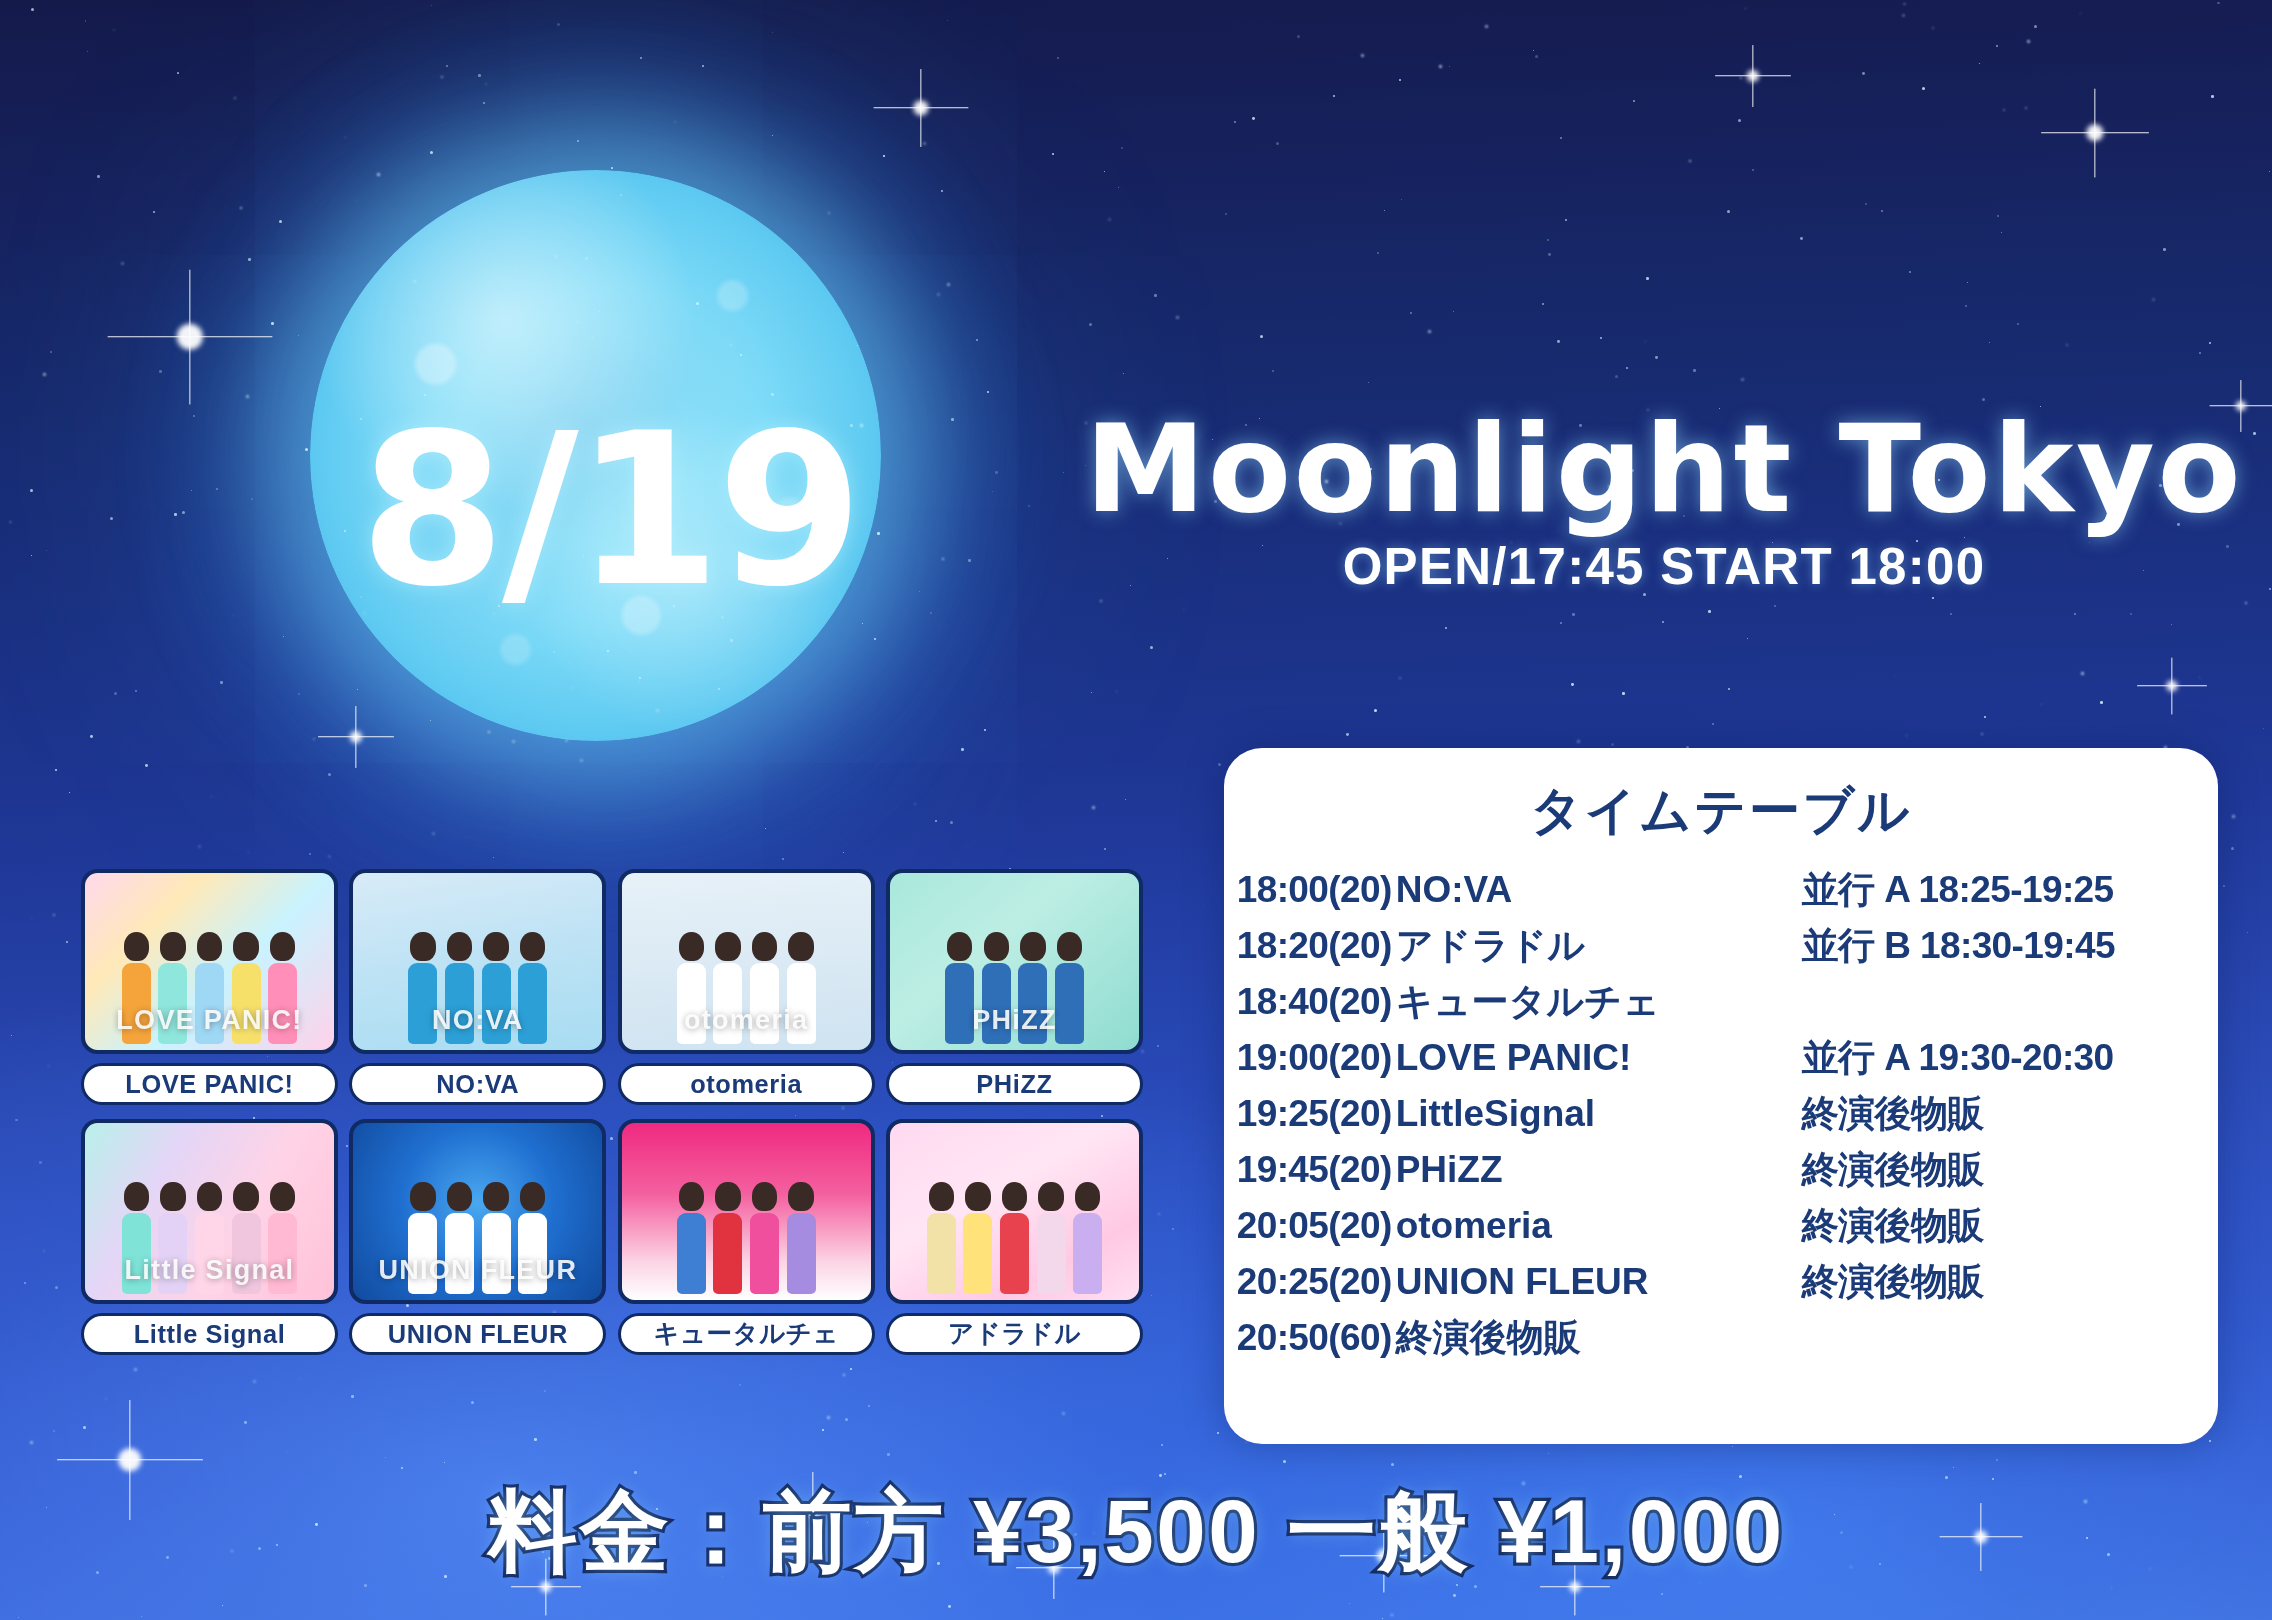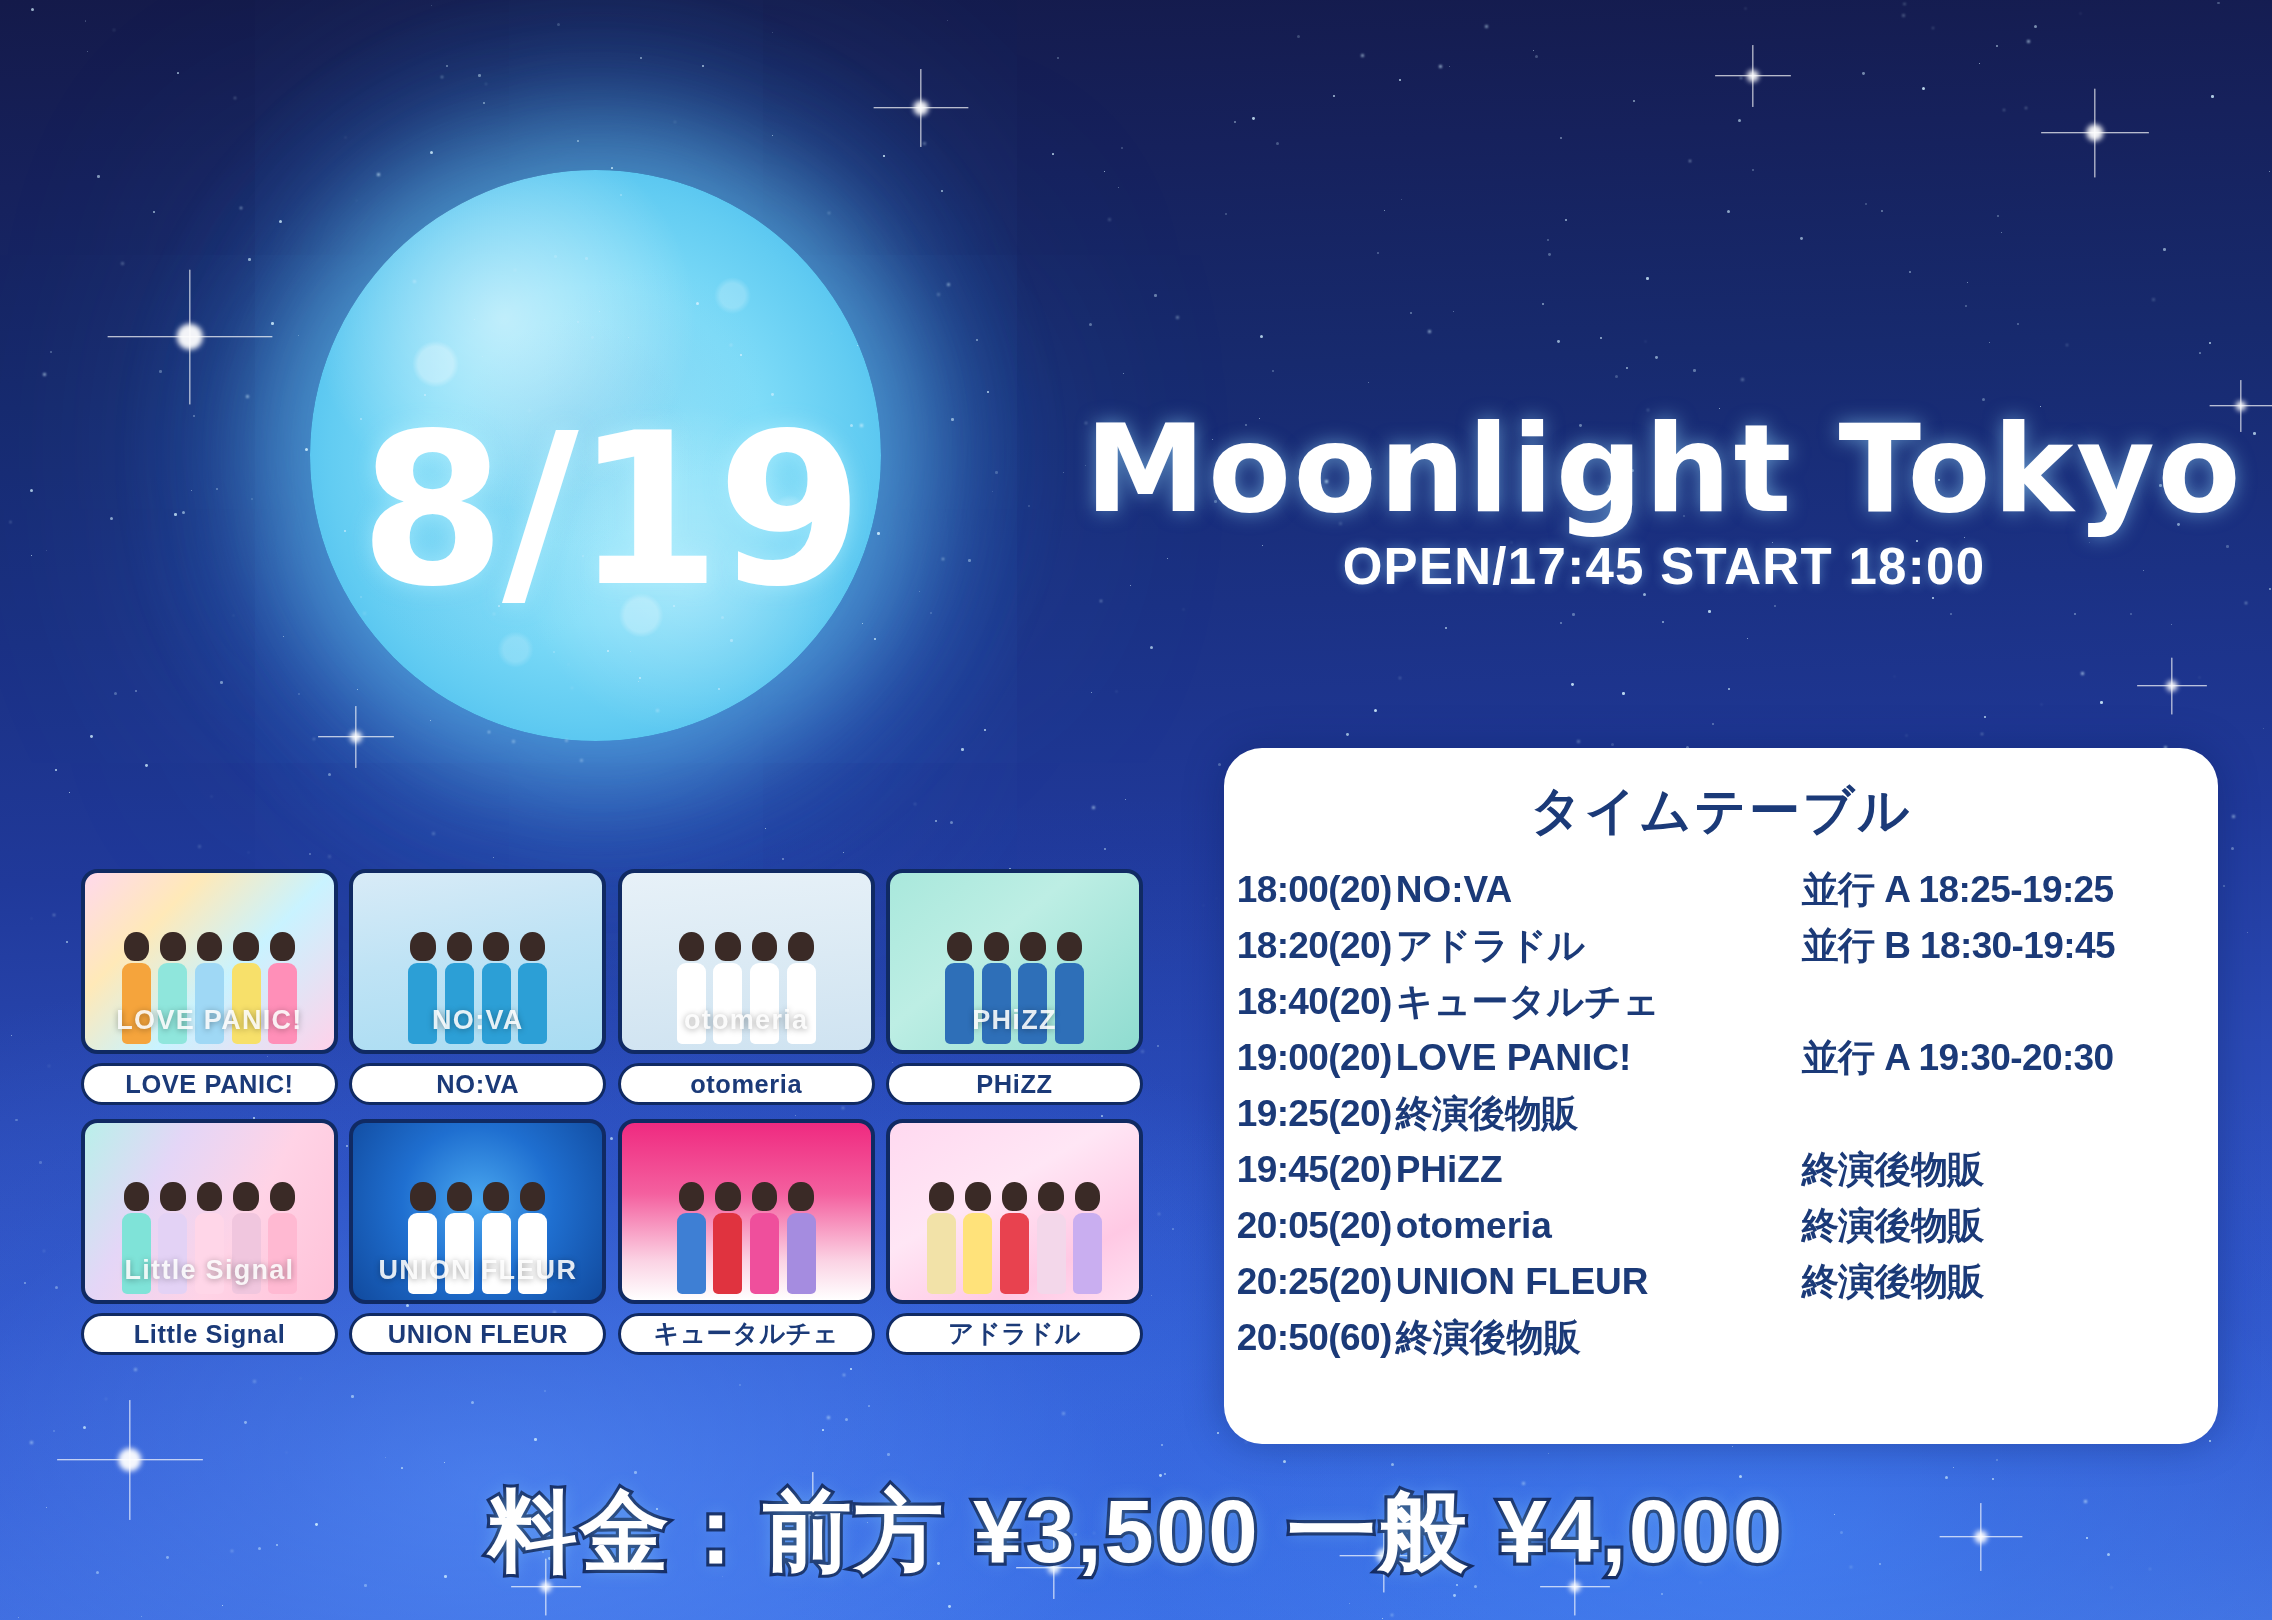--- a/index.html
+++ b/index.html
@@ -1139,20 +1139,21 @@
           <div class="tt-time">18:40(20)</div>
           <div class="tt-act">キュータルチェ</div>
         </div>
         <div class="tt-row">
           <div class="tt-time">19:00(20)</div>
           <div class="tt-act">LOVE PANIC!</div>
           <div class="tt-note">並行 A 19:30-20:30</div>
         </div>
         <div class="tt-row">
           <div class="tt-time">19:25(20)</div>
+          <div class="tt-act">LittleSignal</div>
           <div class="tt-note">終演後物販</div>
         </div>
         <div class="tt-row">
           <div class="tt-time">19:45(20)</div>
           <div class="tt-act">PHiZZ</div>
           <div class="tt-note">終演後物販</div>
         </div>
         <div class="tt-row">
           <div class="tt-time">20:05(20)</div>
           <div class="tt-act">otomeria</div>
@@ -1164,16 +1165,16 @@
           <div class="tt-note">終演後物販</div>
         </div>
         <div class="tt-row">
           <div class="tt-time">20:50(60)</div>
           <div class="tt-act">終演後物販</div>
           <div class="tt-note"></div>
         </div>
       </div>
   </div>
 
-  <div id="price">料金：前方 ¥3,500  一般 ¥4,000</div>
+  <div id="price">料金：前方 ¥3,500  一般 ¥1,000</div>
 
 </div>
 
 
 </body></html>

